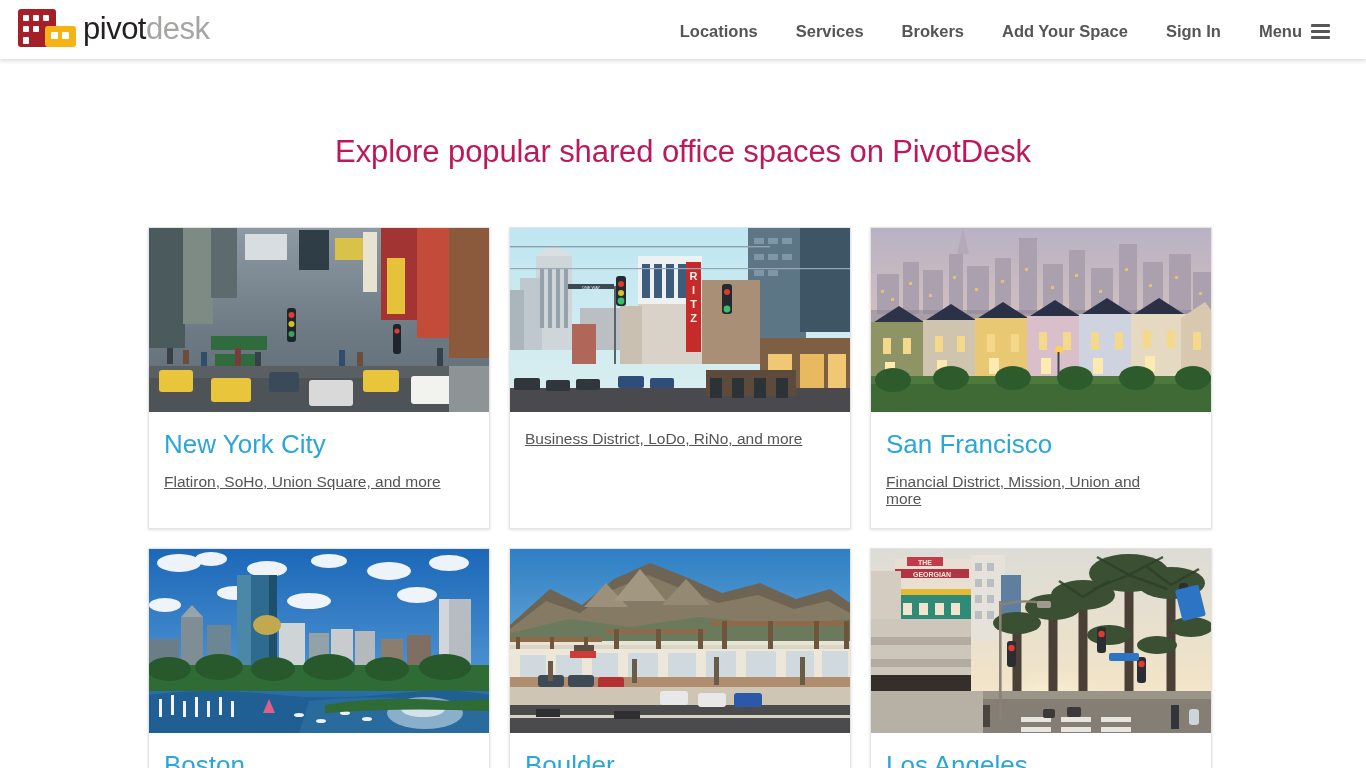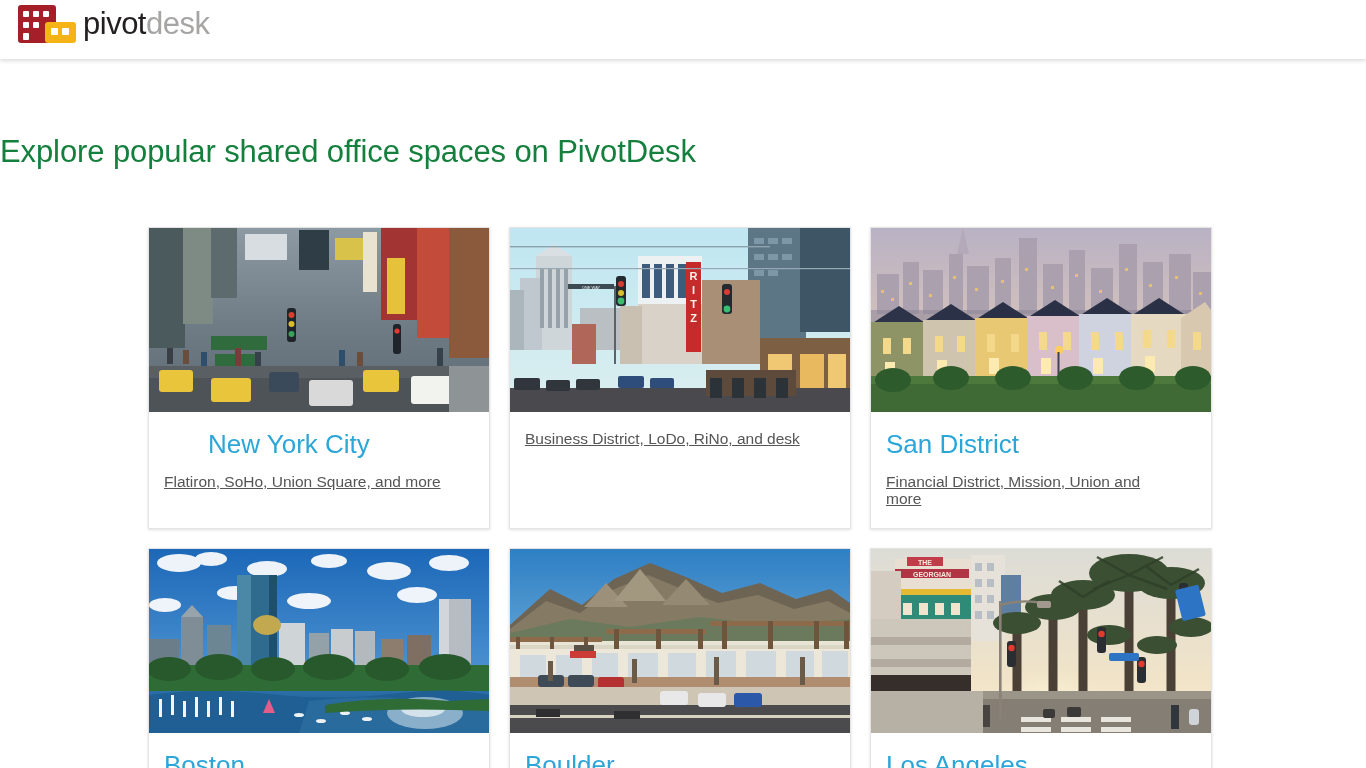--- a/index.html
+++ b/index.html
@@ -11,21 +11,21 @@
     font-family: "Liberation Sans", sans-serif;
   }
 
   
   .site-header {
     position: relative;
     width: 1366px;
     height: 59px;
     background: #ffffff;
     display: flex;
-    align-items: center;
+    align-items: flex-end;
     justify-content: space-between;
     padding: 0 24px 12px 18px;
     z-index: 5;
     box-shadow: 0 2px 4px rgba(0,0,0,0.14);
   }
 
   .brand {
     display: flex;
     align-items: center;
     gap: 7px;
@@ -110,23 +110,24 @@
   }
 
   
   .page {
     width: 1366px;
     background: #ffffff;
     padding-top: 0;
   }
 
   .page-title {
+    text-align: center;
     font-size: 31px;
     font-weight: normal;
-    color: #15803d;
+    color: #be185d;
     margin-top: 75px;
     letter-spacing: -0.1px;
   }
 
   .cards-wrap {
     width: 1070px;
     margin: 0 auto;
     padding-top: 57px;
   }
   .card-row {
@@ -189,20 +190,35 @@
       <span class="bm-win" style="left:5px;  top:28px; width:6px; height:7px;"></span>
       <span class="bm-small"></span>
       <span class="bm-win" style="left:33px; top:23px; width:7px; height:7px;"></span>
       <span class="bm-win" style="left:44px; top:23px; width:7px; height:7px;"></span>
     </span>
     <span class="brand-text">
       <span class="bt-pivot">pivot</span><span class="bt-desk">desk</span>
     </span>
   </a>
 
+  <nav class="main-nav">
+    <a class="nav-link" href="#">Locations</a>
+    <a class="nav-link" href="#">Services</a>
+    <a class="nav-link" href="#">Brokers</a>
+    <a class="nav-link" href="#">Add Your Space</a>
+    <a class="nav-link" href="#">Sign In</a>
+    <div class="nav-menu">
+      <span class="nav-menu-label">Menu</span>
+      <span class="hamburger">
+          <i></i>
+          <i></i>
+          <i></i>
+        </span>
+    </div>
+  </nav>
 
 </header>
 
 <main class="page">
 
   <h1 class="page-title">Explore popular shared office spaces on PivotDesk</h1>
 
   <section class="cards-wrap">
 
     <div class="card-row">
@@ -250,21 +266,21 @@
             <rect x="34" y="122" width="6" height="14" fill="#6b4d3c"></rect>
             <rect x="52" y="124" width="6" height="14" fill="#2f4e6b"></rect>
             <rect x="86" y="120" width="6" height="18" fill="#7a3b3b"></rect>
             <rect x="106" y="124" width="6" height="14" fill="#35404a"></rect>
             <rect x="190" y="122" width="6" height="16" fill="#2f4e6b"></rect>
             <rect x="208" y="124" width="6" height="14" fill="#6b4d3c"></rect>
             <rect x="288" y="120" width="6" height="18" fill="#35404a"></rect>
           </svg>
         </span>
         <span class="card-body" style="display: block;">
-          <span class="card-city" style="display: block; margin-left: 44px;">New York City</span>
+          <span class="card-city" style="display: block;">New York City</span>
           <span class="card-desc" style="display: block;">Flatiron, SoHo, Union Square, and more</span>
         </span>
       </a>
 
       <a class="city-card" href="#">
         <span class="card-photo" style="display: block;">
           <svg viewBox="0 0 340 184" preserveAspectRatio="none" aria-hidden="true">
             <defs>
               <linearGradient id="dvSky" x1="0" y1="0" x2="0" y2="1">
                 <stop offset="0%" stop-color="#bfe6f2"></stop>
@@ -343,21 +359,21 @@
             <rect x="196" y="142" width="90" height="26" fill="#5d4a3a"></rect>
             <g fill="#2b3238">
               <rect x="200" y="150" width="12" height="20"></rect>
                 <rect x="222" y="150" width="12" height="20"></rect>
               <rect x="244" y="150" width="12" height="20"></rect>
                 <rect x="266" y="150" width="12" height="20"></rect>
             </g>
           </svg>
         </span>
         <span class="card-body" style="display: block;">
-          <span class="card-desc" style="display: block;">Business District, LoDo, RiNo, and desk</span>
+          <span class="card-desc" style="display: block;">Business District, LoDo, RiNo, and more</span>
         </span>
       </a>
 
       <a class="city-card" href="#">
         <span class="card-photo" style="display: block;">
           <svg viewBox="0 0 340 184" preserveAspectRatio="none" aria-hidden="true">
             <defs>
               <linearGradient id="sfSky" x1="0" y1="0" x2="0" y2="1">
                 <stop offset="0%" stop-color="#b9b2c4"></stop>
                   <stop offset="60%" stop-color="#d6c2bb"></stop>
@@ -446,21 +462,21 @@
               <ellipse cx="22" cy="152" rx="18" ry="12"></ellipse>
                 <ellipse cx="80" cy="150" rx="18" ry="12"></ellipse>
               <ellipse cx="142" cy="150" rx="18" ry="12"></ellipse>
                 <ellipse cx="204" cy="150" rx="18" ry="12"></ellipse>
               <ellipse cx="266" cy="150" rx="18" ry="12"></ellipse>
                 <ellipse cx="322" cy="150" rx="18" ry="12"></ellipse>
             </g>
           </svg>
         </span>
         <span class="card-body" style="display: block;">
-          <span class="card-city" style="display: block;">San District</span>
+          <span class="card-city" style="display: block;">San Francisco</span>
           <span class="card-desc" style="display: block;">Financial District, Mission, Union and more</span>
         </span>
       </a>
 
     </div>
 
     <div class="card-row">
 
       <a class="city-card" href="#">
         <span class="card-photo" style="display: block;">

